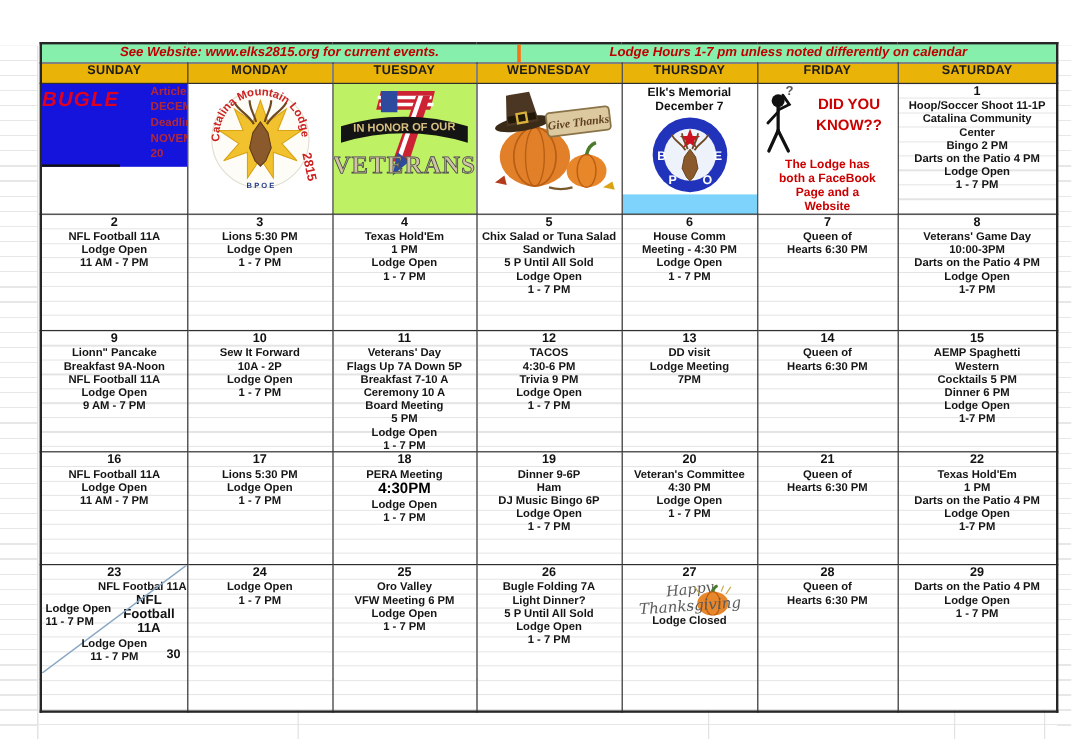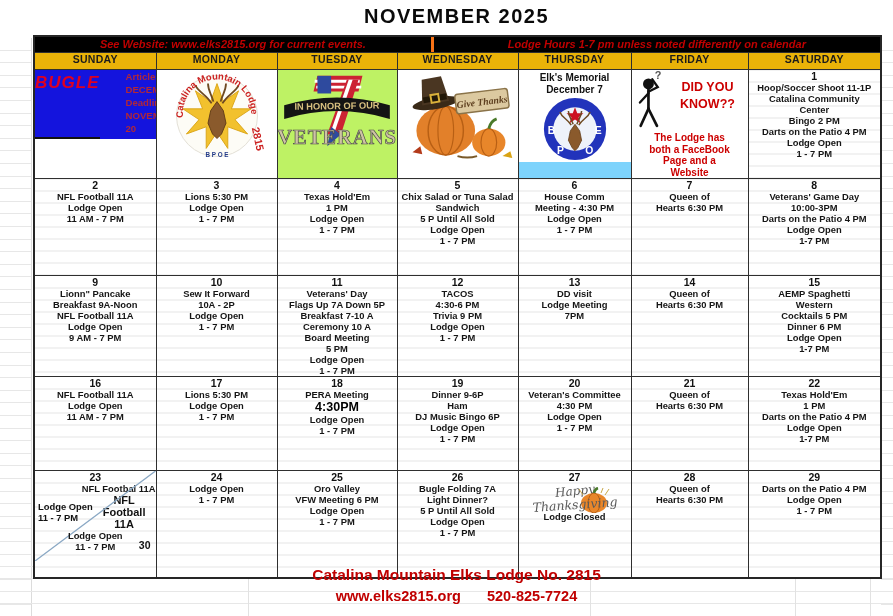--- a/index.html
+++ b/index.html
@@ -12,21 +12,21 @@
   .gb{left:0;top:554px;width:893px;height:62px;}
   .vline{position:absolute;top:554px;height:62px;width:1px;background:#e2e2e2;}
 
   .title{position:absolute;left:33px;top:5px;width:847px;text-align:center;
          font-size:20px;font-weight:bold;letter-spacing:1.5px;color:#0a0a0a;}
 
   table.cal{position:absolute;left:33px;top:35px;width:847px;border-collapse:collapse;
             table-layout:fixed;border:2.5px solid #262626;}
   table.cal td,table.cal th{border:1.5px solid #2f2f2f;padding:0;vertical-align:top;overflow:hidden;}
 
-  tr.subrow td{height:15px;background:#000000;}
+  tr.subrow td{height:15px;background:#86efac;}
   .subwrap{display:flex;width:100%;font-style:italic;font-weight:bold;font-size:11px;color:#c00000;line-height:15px;}
   .subwrap .half-l{width:47%;text-align:center;}
   .subwrap .half-r{width:53%;text-align:center;border-left:3px solid #f97316;}
 
   tr.hdr th{height:16px;font-size:10.5px;font-weight:600;color:#1c1c1c;background:#eab308;
             font-family:"Liberation Sans",sans-serif;letter-spacing:.3px;}
 
   
   td.cell{background:repeating-linear-gradient(to bottom,#ffffff 0 11px,#e4e4e4 11px 12px);}
   .cw{display:flex;flex-direction:column;height:100%;overflow:hidden;text-align:center;position:relative;}
@@ -76,21 +76,20 @@
 
 <div id="page">
   <div class="gridband gl"></div>
   <div class="gridband gr"></div>
   <div class="gridband gb"></div>
   <div class="vline" style="left:248px"></div>
   <div class="vline" style="left:590px"></div>
   <div class="vline" style="left:795px"></div>
   <div class="vline" style="left:870px"></div>
 
-  <div class="title">NOVEMBER  2025</div>
 
   <table class="cal">
     <colgroup>
       <col style="width:122px">
         <col style="width:121px">
         <col style="width:120px">
         <col style="width:121px">
       <col style="width:113px">
         <col style="width:117px">
         <col style="width:133px">
@@ -536,21 +535,21 @@
         <div class="sp"></div>
         <div class="bt">
                 <div>Darts on the Patio 4 PM</div>
                 <div>Lodge Open</div>
                 <div>1-7 PM</div>
               </div>
       </div>
           </td>
     </tr>
 
-    <tr class="w5" style="height:107px">
+    <tr class="w5" style="height:122px">
       <td class="cell">
             <div class="cw">
         <svg class="diag" viewBox="0 0 100 100" preserveAspectRatio="none">
           <line x1="0" y1="100" x2="100" y2="0" stroke="#8aa8c4" stroke-width="1.3" vector-effect="non-scaling-stroke"></line>
         </svg>
         <div class="dt">23</div>
         <div class="ev left-al">
                 <div>NFL Footbal 11A</div>
               </div>
         <div class="sp"></div>
@@ -653,19 +652,13 @@
                 <div>Darts on the Patio 4 PM</div>
                 <div>Lodge Open</div>
                 <div>1 - 7 PM</div>
               </div>
       </div>
           </td>
     </tr>
   </tbody>
     </table>
 
-  <div class="footer">
-    <div class="f1">Catalina Mountain Elks Lodge No. 2815</div>
-    <div class="f2">
-      <span>www.elks2815.org</span><span class="gap"></span><span>520-825-7724</span>
-    </div>
-  </div>
 </div>
 
 </body></html>

